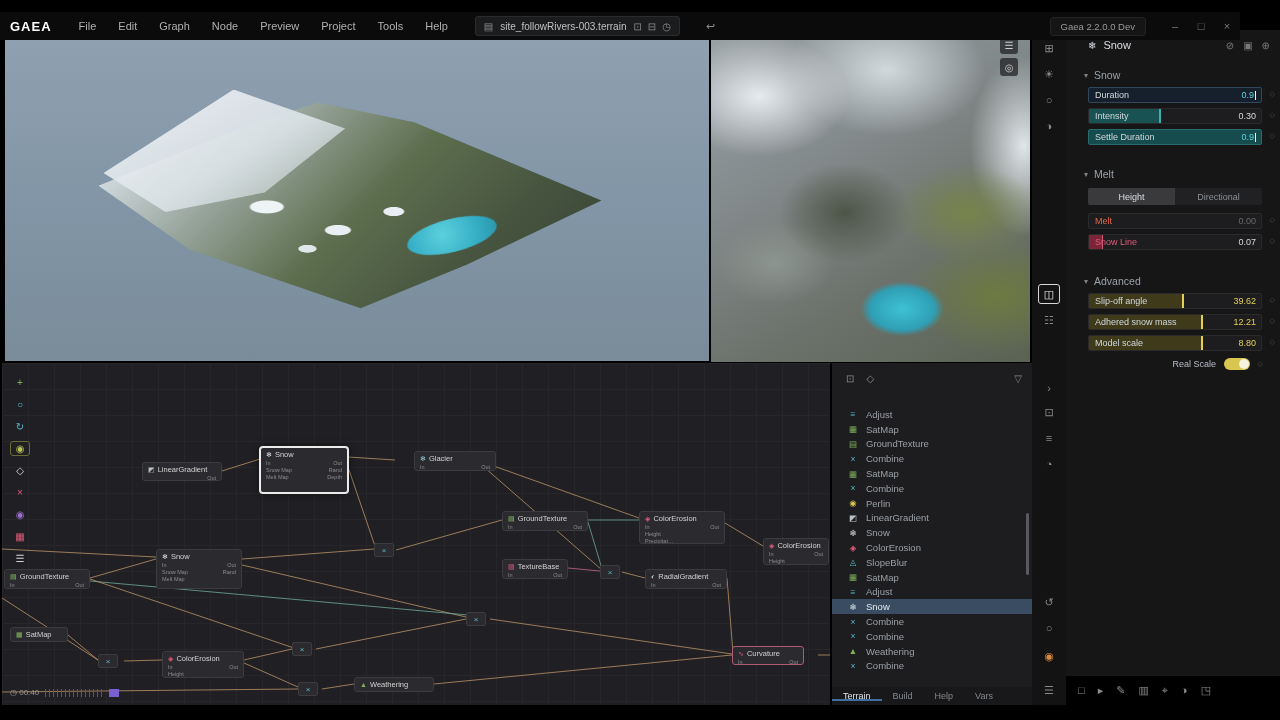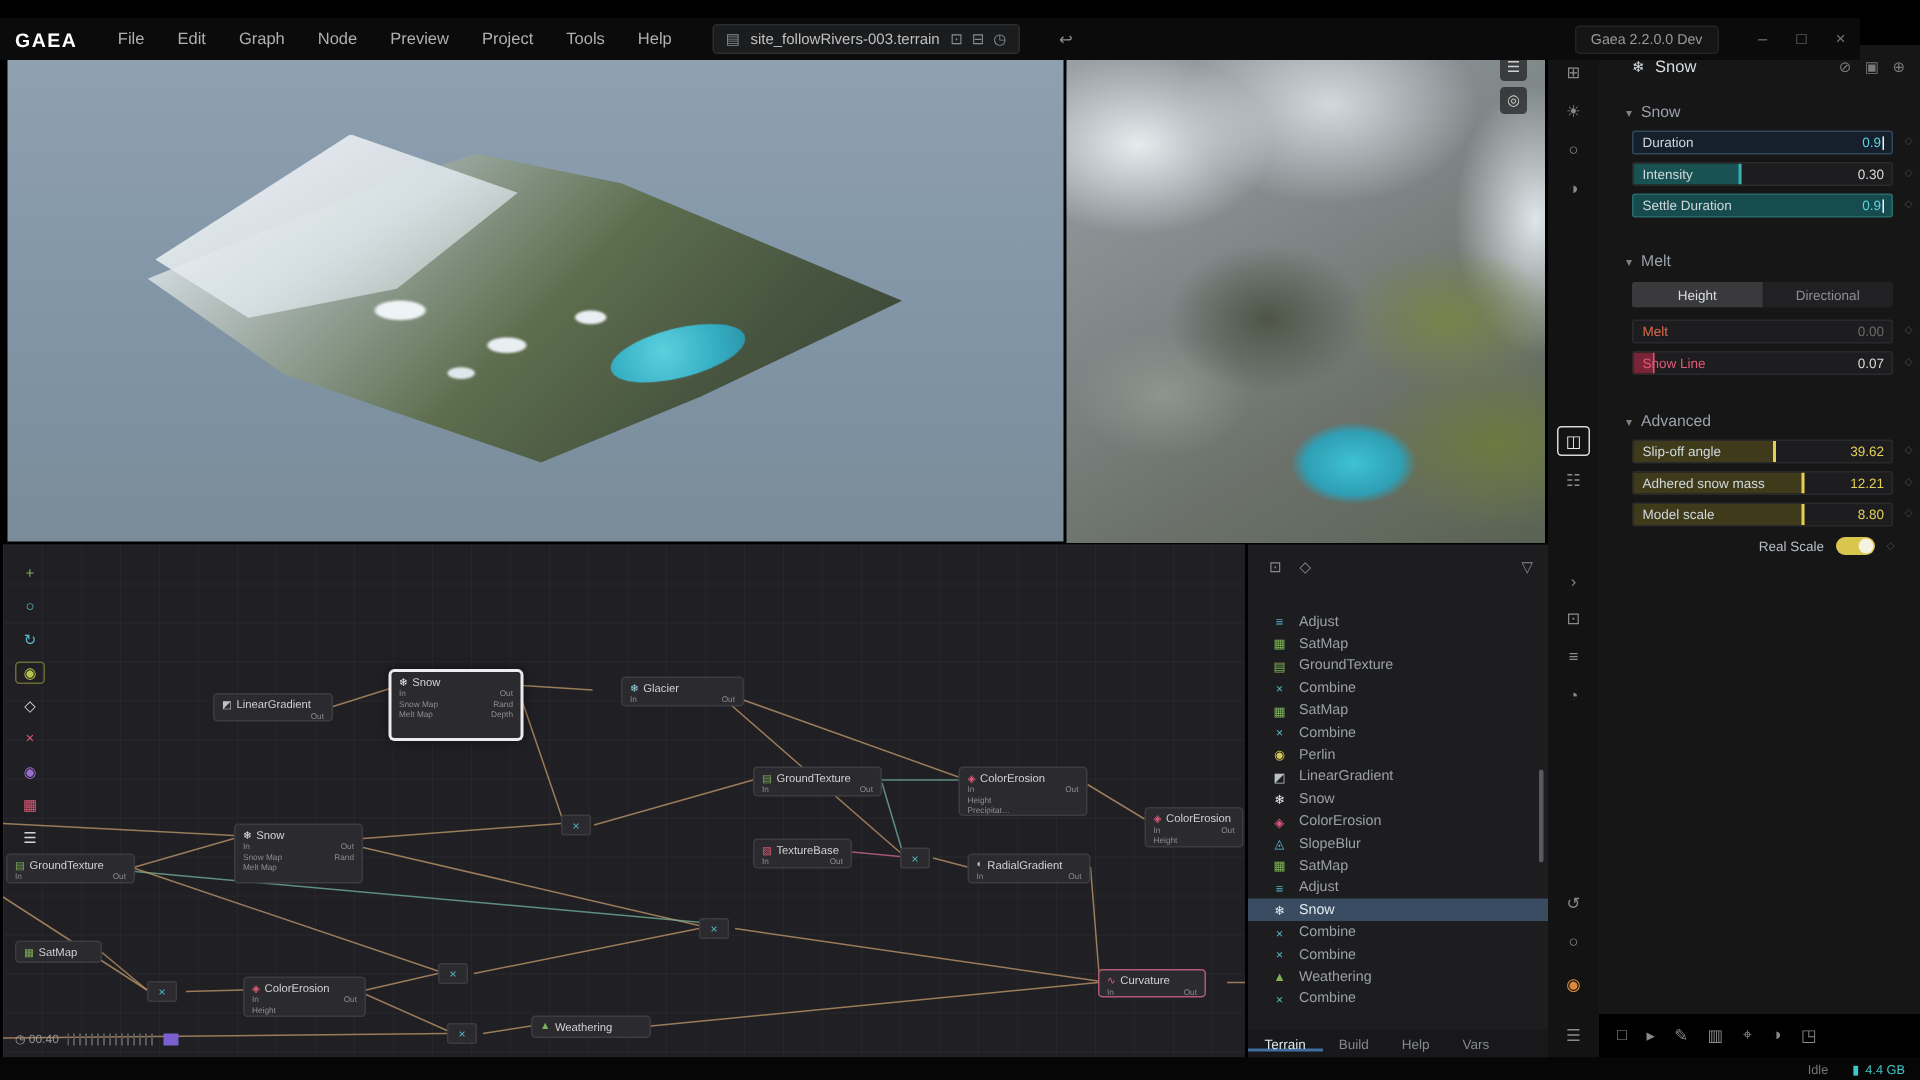--- a/index.html
+++ b/index.html
@@ -625,21 +625,14 @@
 
   <div id="btoolbar">
       <span>□</span>
       <span>▸</span>
       <span>✎</span>
       <span>▥</span>
       <span>⌖</span>
       <span>◑</span>
       <span>◳</span>
     </div>
-  <div id="statusbar">
-    <span id="status-idle">Idle</span>
-    <span id="status-mem">
-      <span>▮</span>
-      <span>4.4 GB</span>
-    </span>
-  </div>
 
 </div>
 
 </body></html>

